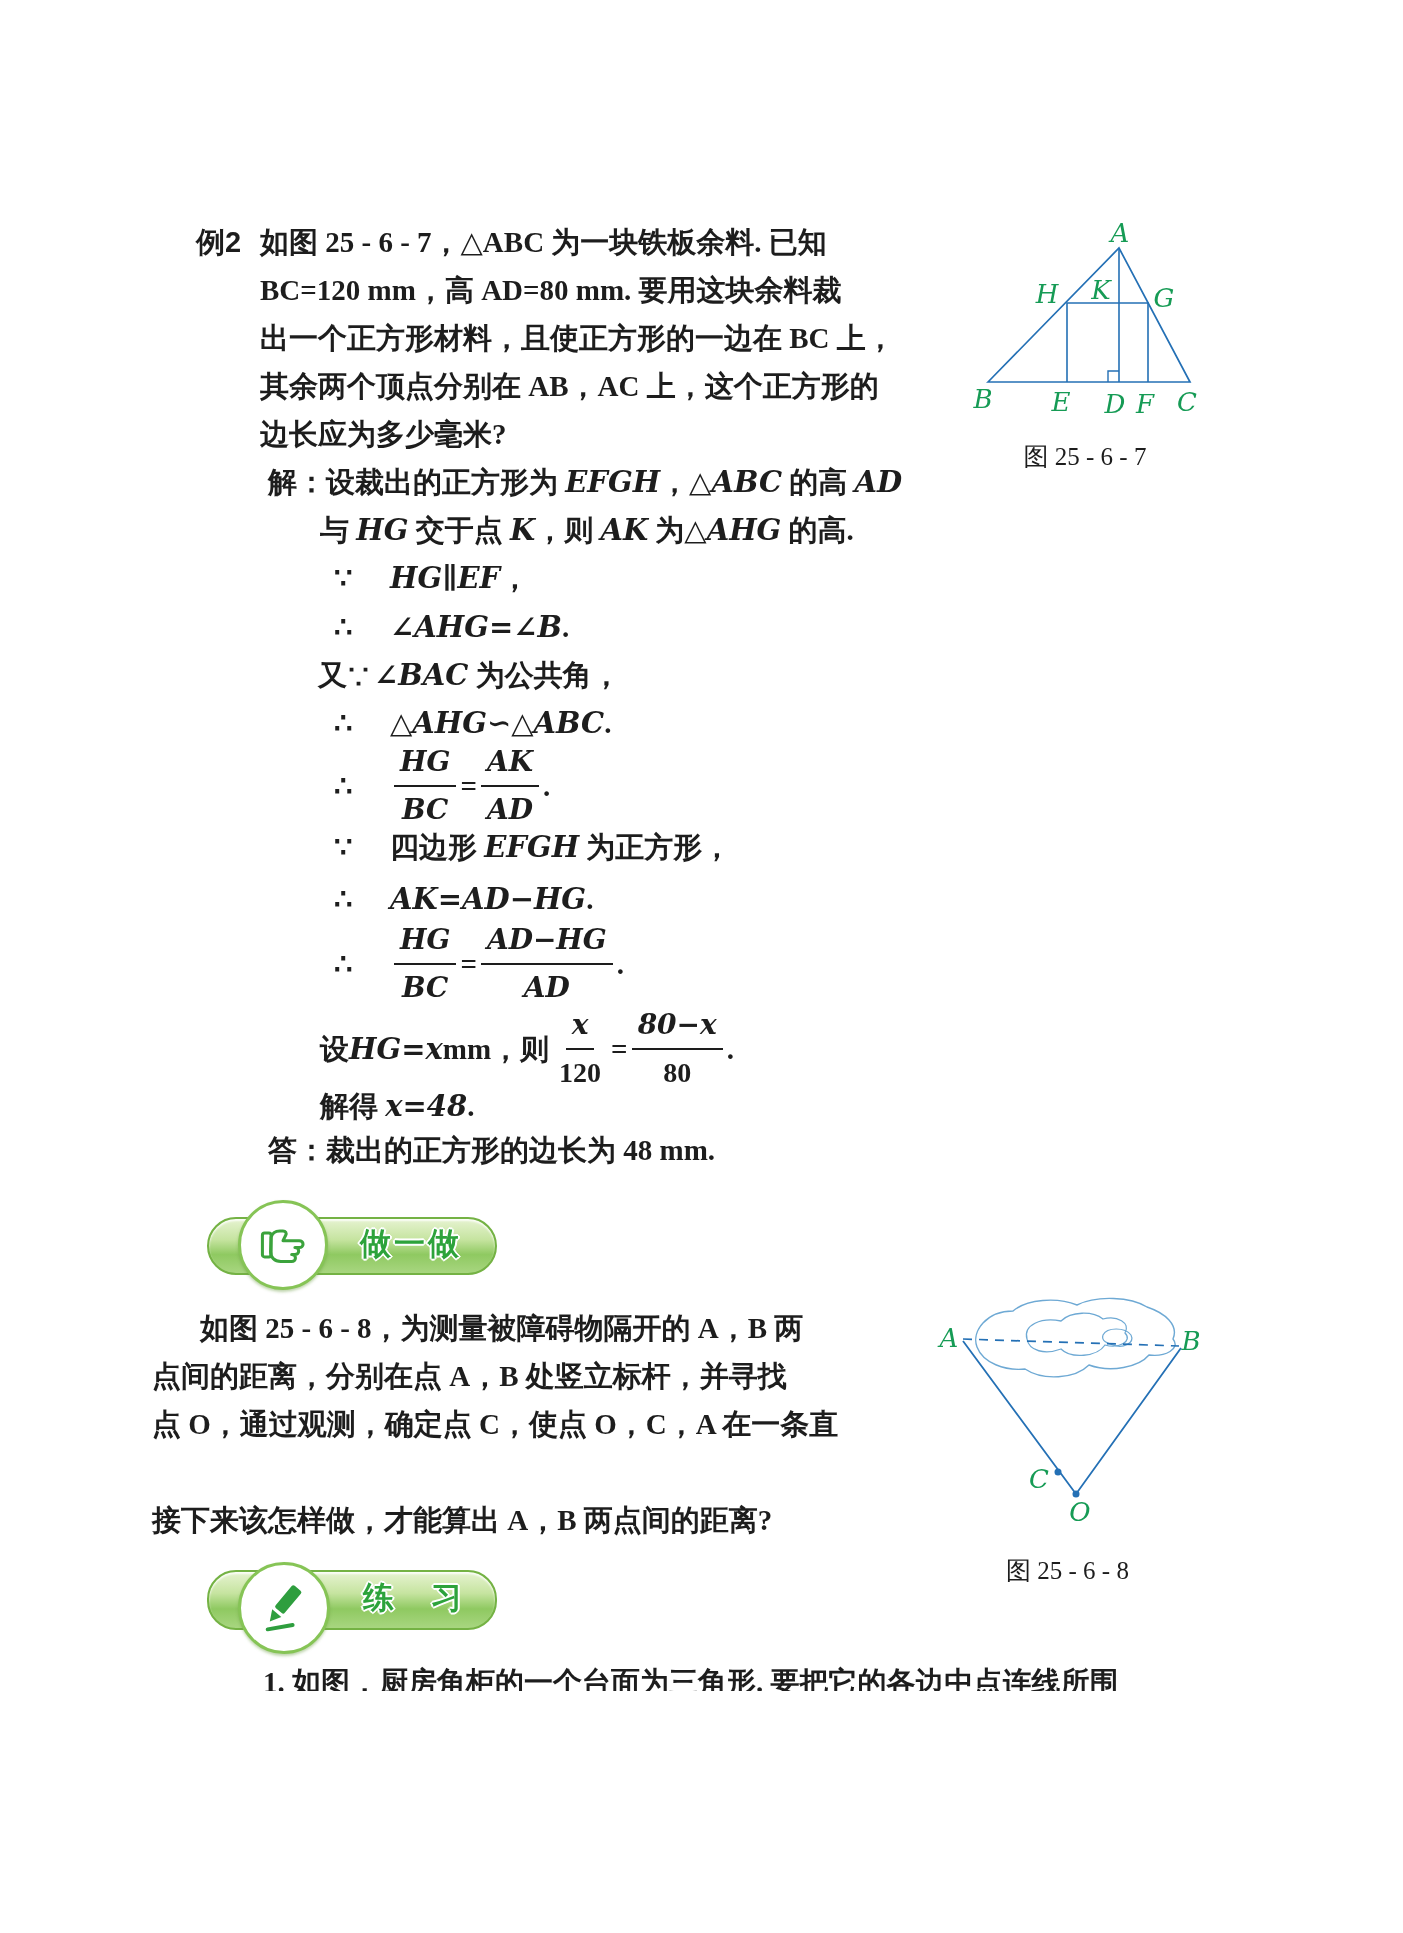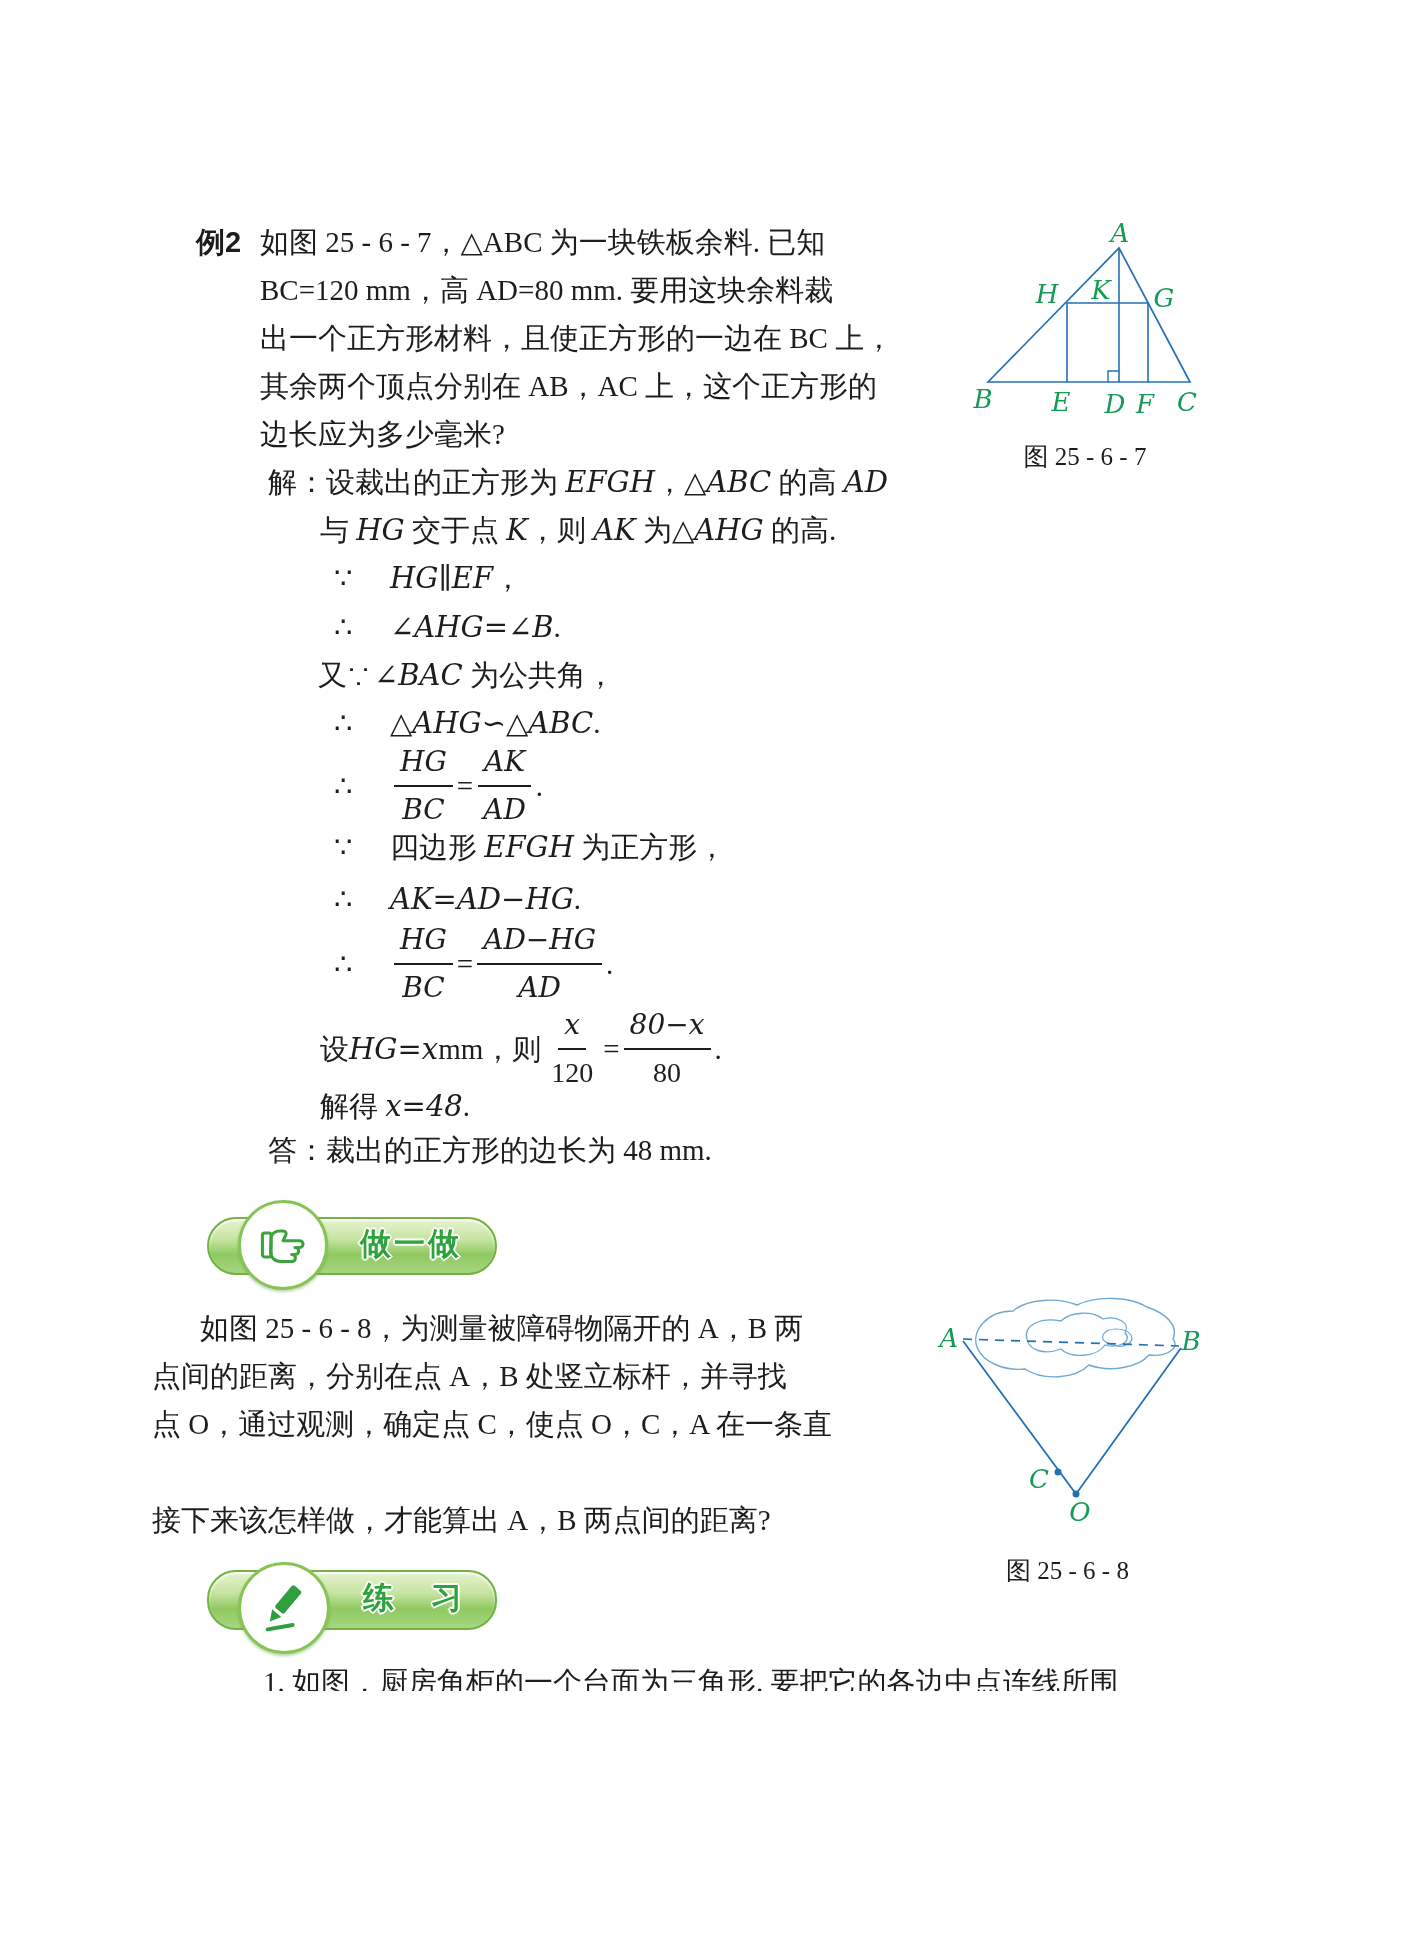--- a/index.html
+++ b/index.html
@@ -1,18 +1,18 @@
 <!DOCTYPE html>
 <html><head>
 <meta charset="utf-8">
 <style>
   html,body{margin:0;padding:0;background:#fff;}
   .page{position:relative;width:1403px;height:1691px;background:#ffffff;overflow:hidden;
         font-family:"Liberation Serif","DejaVu Serif",serif;color:#1d1d1d;}
-  .line{position:absolute;font-size:29px;line-height:40px;white-space:nowrap;}
+  .line{position:absolute;font-size:29px;line-height:40px;white-space:nowrap;font-weight:bold;}
   .hei{font-family:"Liberation Sans",sans-serif;font-weight:bold;}
   .it{font-style:italic;font-family:"DejaVu Serif",serif;}
   .mark{display:inline-block;min-width:56px;}
   .flexrow{display:flex;align-items:center;}
   .frac{display:inline-flex;flex-direction:column;align-items:center;margin:0 4px;font-size:28px;}
   .frac .num{display:block;padding:0 6px 3px;border-bottom:2px solid #1d1d1d;}
   .frac .den{display:block;padding:3px 6px 0;}
   .caption{position:absolute;font-size:25px;text-align:center;}
   .badge{position:absolute;width:350px;height:105px;}
   .badge .pill{position:absolute;border-radius:29px;

